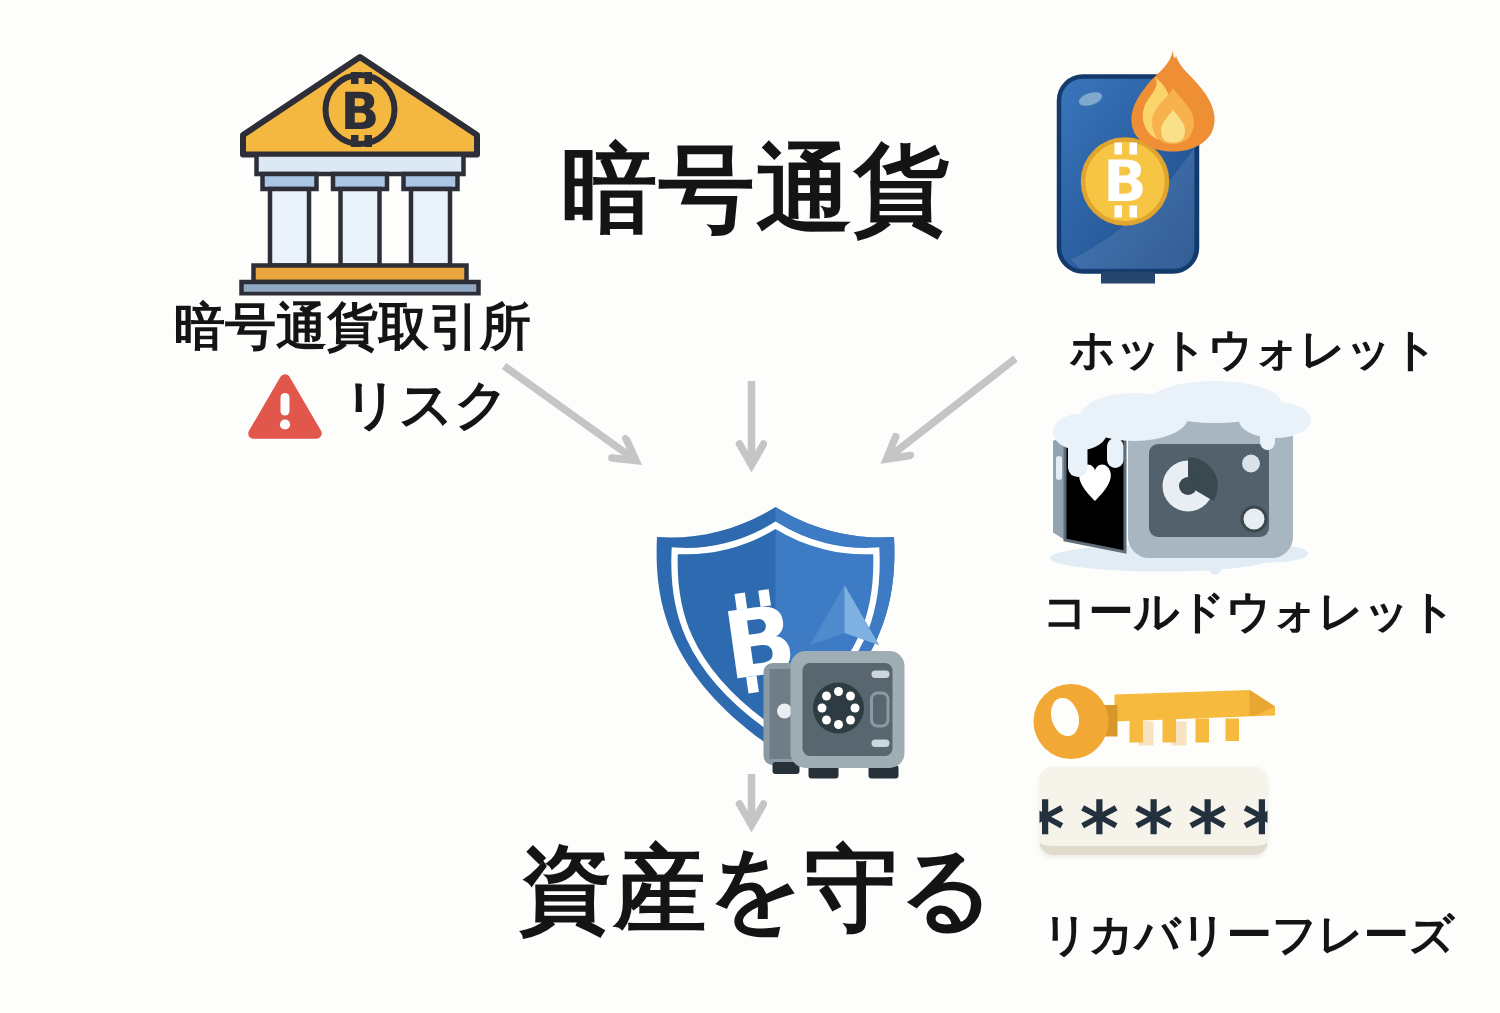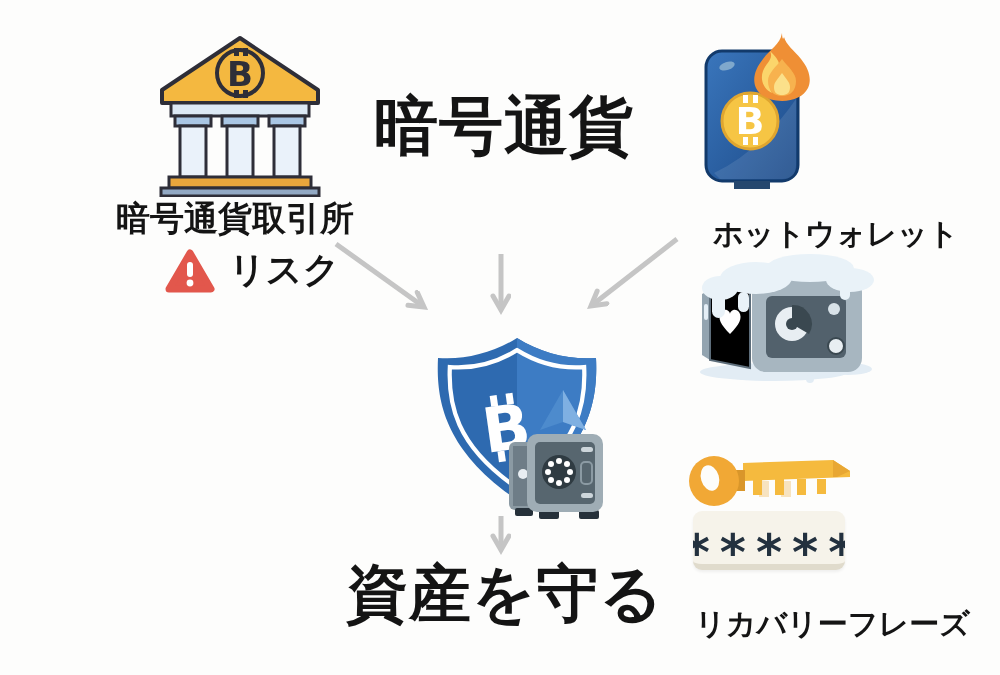--- a/index.html
+++ b/index.html
@@ -162,20 +162,21 @@
 
     <ellipse cx="66" cy="26" rx="36" ry="16" fill="#e9f2f8"></ellipse>
     <ellipse cx="120" cy="16" rx="44" ry="14" fill="#e9f2f8"></ellipse>
     <ellipse cx="160" cy="28" rx="24" ry="12" fill="#e9f2f8"></ellipse>
     <ellipse cx="30" cy="36" rx="18" ry="12" fill="#e9f2f8"></ellipse>
     <rect x="22" y="36" width="13" height="30" rx="6.5" fill="#e9f2f8"></rect>
     <rect x="48" y="40" width="11" height="20" rx="5.5" fill="#e9f2f8"></rect>
     <rect x="150" y="34" width="10" height="14" rx="5" fill="#e9f2f8"></rect>
   </svg>
 
+  <div class="label side-label" style="left:695px;top:392px;">コールドウォレット</div>
 
   <svg class="abs" style="left:428px;top:334px;" width="178" height="172" viewBox="0 0 178 172">
     <path d="M89,4 C65,19 37,26 10,24 C8,66 16,116 89,166 C162,116 170,66 168,24 C141,26 113,19 89,4 Z" fill="#2e6ab0"></path>
     <path d="M89,4 C113,19 141,26 168,24 C170,66 162,116 89,166 Z" fill="#3d7cc4"></path>
     <path d="M89,4 C65,19 37,26 10,24 C8,66 16,116 89,166 C162,116 170,66 168,24 C141,26 113,19 89,4 Z" fill="none" stroke="#ffffff" stroke-width="5" transform="translate(89,85) scale(0.85) translate(-89,-85)"></path>
 
     <g transform="rotate(-8 78 92)">
       <text x="78" y="116" text-anchor="middle" font-family="DejaVu Sans, sans-serif" font-size="62" font-weight="bold" fill="#ffffff">B</text>
       <rect x="66" y="60" width="7" height="11" fill="#ffffff"></rect>
       <rect x="82" y="60" width="7" height="11" fill="#ffffff"></rect>

